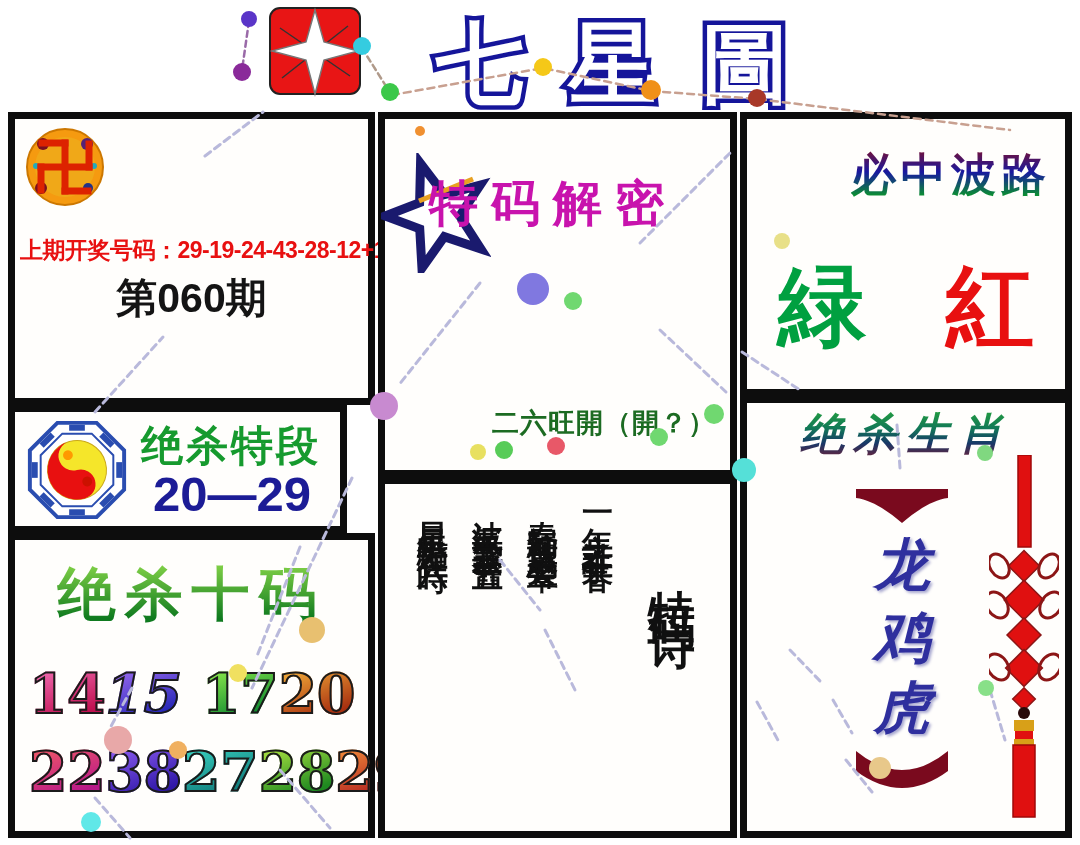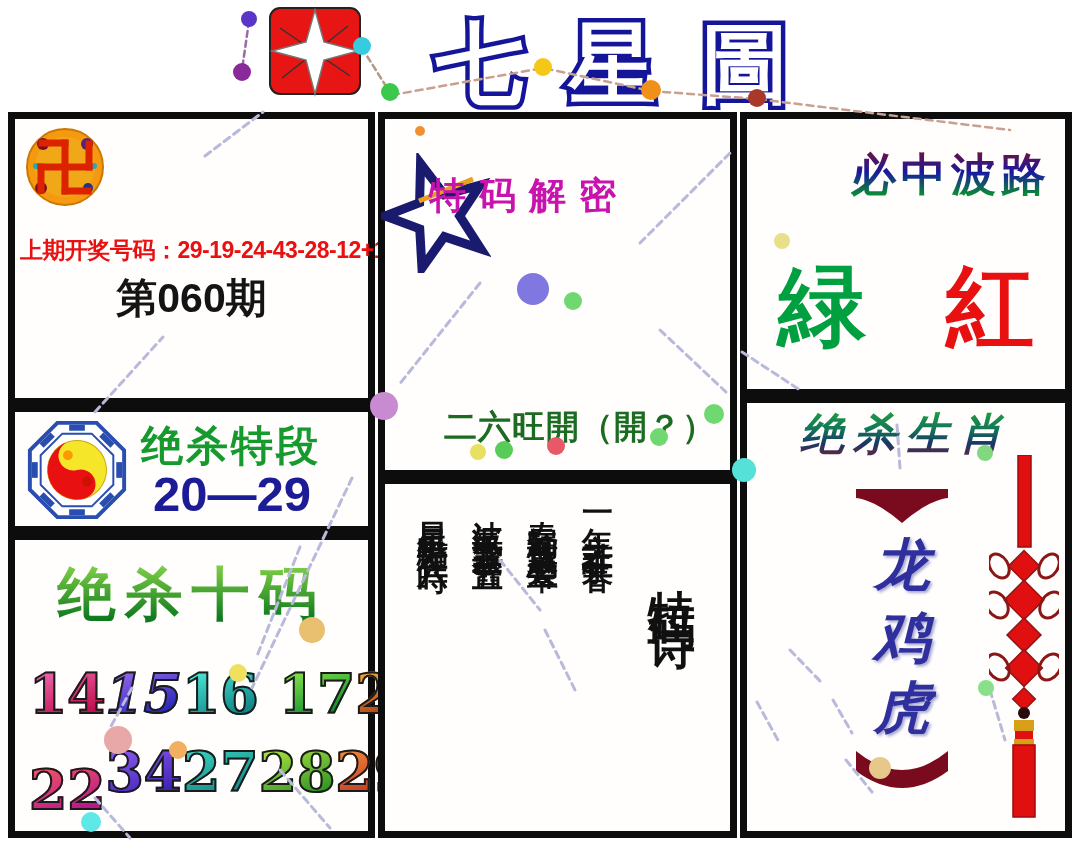--- a/index.html
+++ b/index.html
@@ -34,31 +34,31 @@
              background-image:linear-gradient(180deg,#8ad84a 5%,#0f7a1f 80%);font-family:Liberation Mono, monospace;}
   .num-row{position:absolute;left:14px;right:14px;display:flex;}
   .num-row1{top:126px;} .num-row2{top:204px;}
   .num{font-family:"DejaVu Serif",serif;font-weight:bold;font-size:55px;line-height:1;
        -webkit-text-stroke:2px #1b1b1b;}
   .n14{background-image:linear-gradient(160deg,#f06ab0 10%,#c01050 80%);}
   .n15{background-image:linear-gradient(160deg,#9a6af0 10%,#2828b8 80%);font-style:italic;}
   .n16{background-image:linear-gradient(160deg,#50e8d8 10%,#0e8888 80%);}
   .n17{background-image:linear-gradient(160deg,#8ae84a 10%,#0e8830 80%);margin-left:20px;}
   .n20{background-image:linear-gradient(160deg,#f0aa38 10%,#a83010 80%);}
-  .n22{background-image:linear-gradient(160deg,#f05868 10%,#b81888 80%);margin-top:18px;}
+  .n22{background-image:linear-gradient(160deg,#f05868 10%,#b81888 80%);}
   .n26{background-image:linear-gradient(160deg,#8a5af0 10%,#3018a8 80%);}
   .n27{background-image:linear-gradient(160deg,#38d0c0 10%,#0e7878 80%);}
   .n28{background-image:linear-gradient(160deg,#a8e040 10%,#1e8820 80%);}
   .n29{background-image:linear-gradient(160deg,#f08838 10%,#b02020 80%);}
 
   
   .decode-star{position:absolute;left:-4px;top:34px;}
-  .decode-title{position:absolute;left:44px;top:52px;font-size:37px;font-weight:bold;
+  .decode-title{position:absolute;left:44px;top:52px;font-size:49px;font-weight:bold;
                 color:#c813ad;letter-spacing:13px;white-space:nowrap;}
-  .hint{position:absolute;right:14px;top:286px;font-size:33px;font-weight:bold;
+  .hint{position:absolute;right:14px;top:286px;font-size:27px;font-weight:bold;
         color:#1c6b22;letter-spacing:1px;white-space:nowrap;}
 
   
   .poem{position:absolute;top:12px;bottom:12px;right:26px;left:16px;
         writing-mode:vertical-rl;color:#101010;font-family:"DejaVu Serif",serif;}
   .poem-title{font-size:47px;letter-spacing:16px;font-weight:bold;padding-top:56px;margin-left:22px;}
   .verse{font-size:31px;letter-spacing:7px;margin:0 13px;font-weight:bold;}
 
   
   .wave-title{position:absolute;right:14px;top:26px;font-size:45px;font-weight:bold;letter-spacing:5px;
@@ -115,21 +115,21 @@
         <line x1="40" y1="16" x2="17" y2="16"></line>
         <line x1="16" y1="40" x2="16" y2="63"></line>
         <line x1="40" y1="64" x2="63" y2="64"></line>
         <line x1="64" y1="40" x2="64" y2="17"></line>
       </g>
     </svg>
     <div class="prev-draw">上期开奖号码：29-19-24-43-28-12+10</div>
     <div class="issue">第060期</div>
   </div>
 
-  <div class="box" style="left:8px;top:405px;width:367px;height:128px;">
+  <div class="box" style="left:8px;top:405px;width:339px;height:128px;">
     <svg class="bagua" width="108" height="108" viewBox="0 0 110 110">
       <polygon points="103,35 103,75 75,103 35,103 7,75 7,35 35,7 75,7" fill="#ffffff" stroke="#2a4db0" stroke-width="4"></polygon>
       <polygon points="92,40 92,70 70,92 40,92 18,70 18,40 40,18 70,18" fill="none" stroke="#2a4db0" stroke-width="2"></polygon>
       <g fill="#2a4db0">
         <rect x="47" y="9" width="16" height="6" transform="rotate(0 55 55)"></rect>
         <rect x="47" y="9" width="16" height="6" transform="rotate(45 55 55)"></rect>
         <rect x="47" y="9" width="16" height="6" transform="rotate(90 55 55)"></rect>
         <rect x="47" y="9" width="16" height="6" transform="rotate(135 55 55)"></rect>
         <rect x="47" y="9" width="16" height="6" transform="rotate(180 55 55)"></rect>
         <rect x="47" y="9" width="16" height="6" transform="rotate(225 55 55)"></rect>
@@ -145,27 +145,26 @@
     </svg>
     <div class="seg-title">绝杀特段</div>
     <div class="seg-range">20—29</div>
   </div>
 
   <div class="box" style="left:8px;top:533px;width:367px;height:305px;">
     <div class="ten-title gtext">绝杀十码</div>
     <div class="num-row num-row1">
       <span class="num gtext n14">14</span>
       <span class="num gtext n15">15</span>
-      <span class="num gtext n16">16</span>
       <span class="num gtext n17">17</span>
       <span class="num gtext n20">20</span>
     </div>
     <div class="num-row num-row2">
       <span class="num gtext n22">22</span>
-      <span class="num gtext n26">34</span>
+      <span class="num gtext n26">38</span>
       <span class="num gtext n27">27</span>
       <span class="num gtext n28">28</span>
       <span class="num gtext n29">29</span>
     </div>
   </div>
 
   <div class="box" style="left:378px;top:112px;width:359px;height:365px;">
     <svg class="decode-star" width="110" height="120" viewBox="0 0 110 120">
       <polygon points="55,8 68,45 105,47 76,70 86,108 55,85 24,108 34,70 5,47 42,45" fill="#ffffff" stroke="#1a1a6e" stroke-width="9" transform="rotate(-18 55 58)"></polygon>
       <line x1="38" y1="48" x2="92" y2="26" stroke="#e8a020" stroke-width="5"></line>

